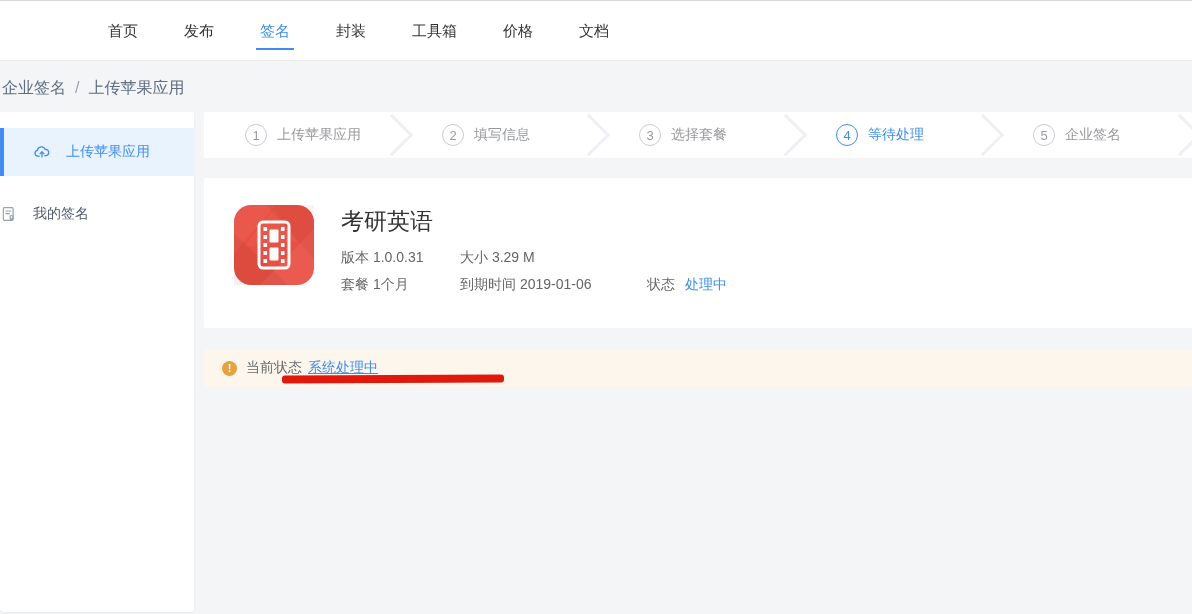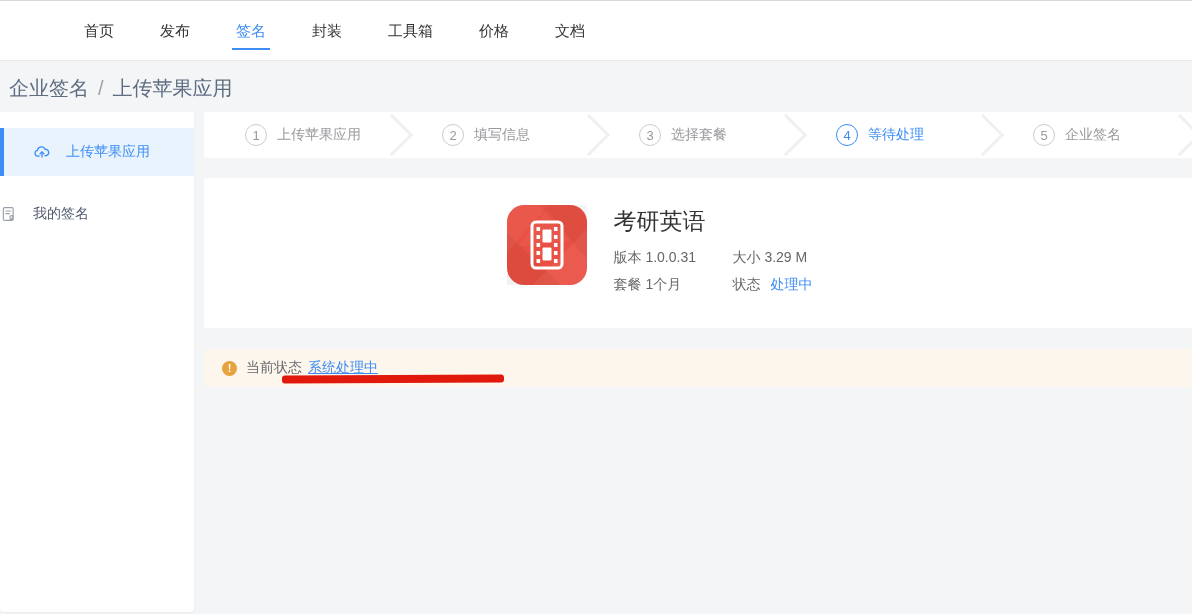--- a/index.html
+++ b/index.html
@@ -1,27 +1,27 @@
 <!DOCTYPE html>
 <html><head>
 <meta charset="utf-8">
 <style>
   * { margin:0; padding:0; box-sizing:border-box; }
   html,body { width:1192px; height:614px; overflow:hidden; }
   body { background:#f4f5f7; font-family:"Liberation Sans","DejaVu Sans",sans-serif; }
 
   
   .header { height:61px; background:#fff; border-top:1px solid #d8d8d8; border-bottom:1px solid #ebebeb; }
-  .nav { display:flex; gap:46px; padding-left:84px; height:100%; align-items:stretch; }
+  .nav { display:flex; gap:46px; padding-left:108px; height:100%; align-items:stretch; }
   .nav-item { position:relative; font-size:15px; color:#333; line-height:59px; cursor:pointer; white-space:nowrap; }
   .nav-item.active { color:#3d8df5; }
   .nav-item.active::after { content:""; position:absolute; left:-4px; right:-4px; bottom:10px; height:2px; background:#3d8df5; }
 
   
-  .breadcrumb { padding:19px 0 16px 9px; font-size:20px; line-height:16px; color:#5e6d82; }
+  .breadcrumb { padding:19px 0 16px 2px; font-size:16px; line-height:16px; color:#5e6d82; }
   .breadcrumb .sep { margin:0 9px; color:#9aa3ad; }
 
   
   .layout { display:flex; gap:10px; align-items:flex-start; }
   .sidebar { width:194px; height:500px; background:#fff; border-radius:0 0 4px 4px;
              box-shadow:0 1px 3px rgba(0,0,0,0.05); padding-top:16px; }
   .side-item { height:48px; display:flex; align-items:center; gap:15px; 
                font-size:14px; color:#515a6e; cursor:pointer; margin-bottom:14px; }
   .side-item.active { background:#e8f3fd; border-left:4px solid #3d8df5; padding-left:29px; color:#3d8df5; }
   .side-item .ic { width:18px; height:18px; flex:0 0 auto; }
@@ -34,21 +34,21 @@
   .step::after { content:""; position:absolute; right:-6px; top:50%; width:27px; height:27px;
                  border-top:3px solid #eef0f4; border-right:3px solid #eef0f4;
                  transform:translateY(-50%) rotate(45deg); }
   .step-num { width:22px; height:22px; border-radius:50%; border:1px solid #c9ccd4; color:#97999c;
               font-size:13px; display:flex; align-items:center; justify-content:center; flex:0 0 auto; }
   .step-label { font-size:14px; color:#97999c; white-space:nowrap; }
   .step.active .step-num { border-color:#3d8df5; color:#3d8df5; }
   .step.active .step-label { color:#3d8df5; }
 
   
-  .app-card { margin-top:20px; background:#fff; border-radius:2px; padding:27px 0 34px 30px; display:flex; gap:27px;justify-content:center; }
+  .app-card { margin-top:20px; background:#fff; border-radius:2px; padding:27px 0 34px 30px; display:flex; gap:27px; }
   .app-icon { width:80px; height:80px; flex:0 0 auto; }
   .app-title { font-size:23px; color:#333; font-weight:400; margin:1px 0 12px; }
   .meta-grid { display:grid; grid-template-columns:119px 187px auto; row-gap:9px; font-size:14px; color:#666; }
   .status-val { color:#3d8df5;margin-left:6px; }
 
   
   .alert { margin-top:21px; background:#fdf6ec; border-radius:4px; height:38px; display:flex;
            align-items:center; padding-left:18px; font-size:14px; color:#67696e; position:relative; }
   .alert-icon { width:15px; height:15px; border-radius:50%; background:#e6a23c; color:#fff; font-size:11px;
                 font-weight:bold; display:flex; align-items:center; justify-content:center;
@@ -152,20 +152,21 @@
           <rect x="35.5" y="42.5" width="9" height="13" rx="1" fill="#ffffff"></rect>
         </svg>
       </div>
       <div class="app-info">
         <div class="app-title">考研英语</div>
         <div class="meta-grid">
           <div><span>版本</span> <span>1.0.0.31</span></div>
           <div><span>大小</span> <span>3.29 M</span></div>
           <div></div>
           <div><span>套餐</span> <span>1个月</span></div>
+          <div><span>到期时间</span> <span>2019-01-06</span></div>
           <div><span>状态</span> <span class="status-val">处理中</span></div>
         </div>
       </div>
     </div>
 
     <div class="alert">
       <span class="alert-icon">!</span>
       <span>当前状态</span>
       <span class="alert-link">系统处理中</span>
       <div class="red-mark"></div>

